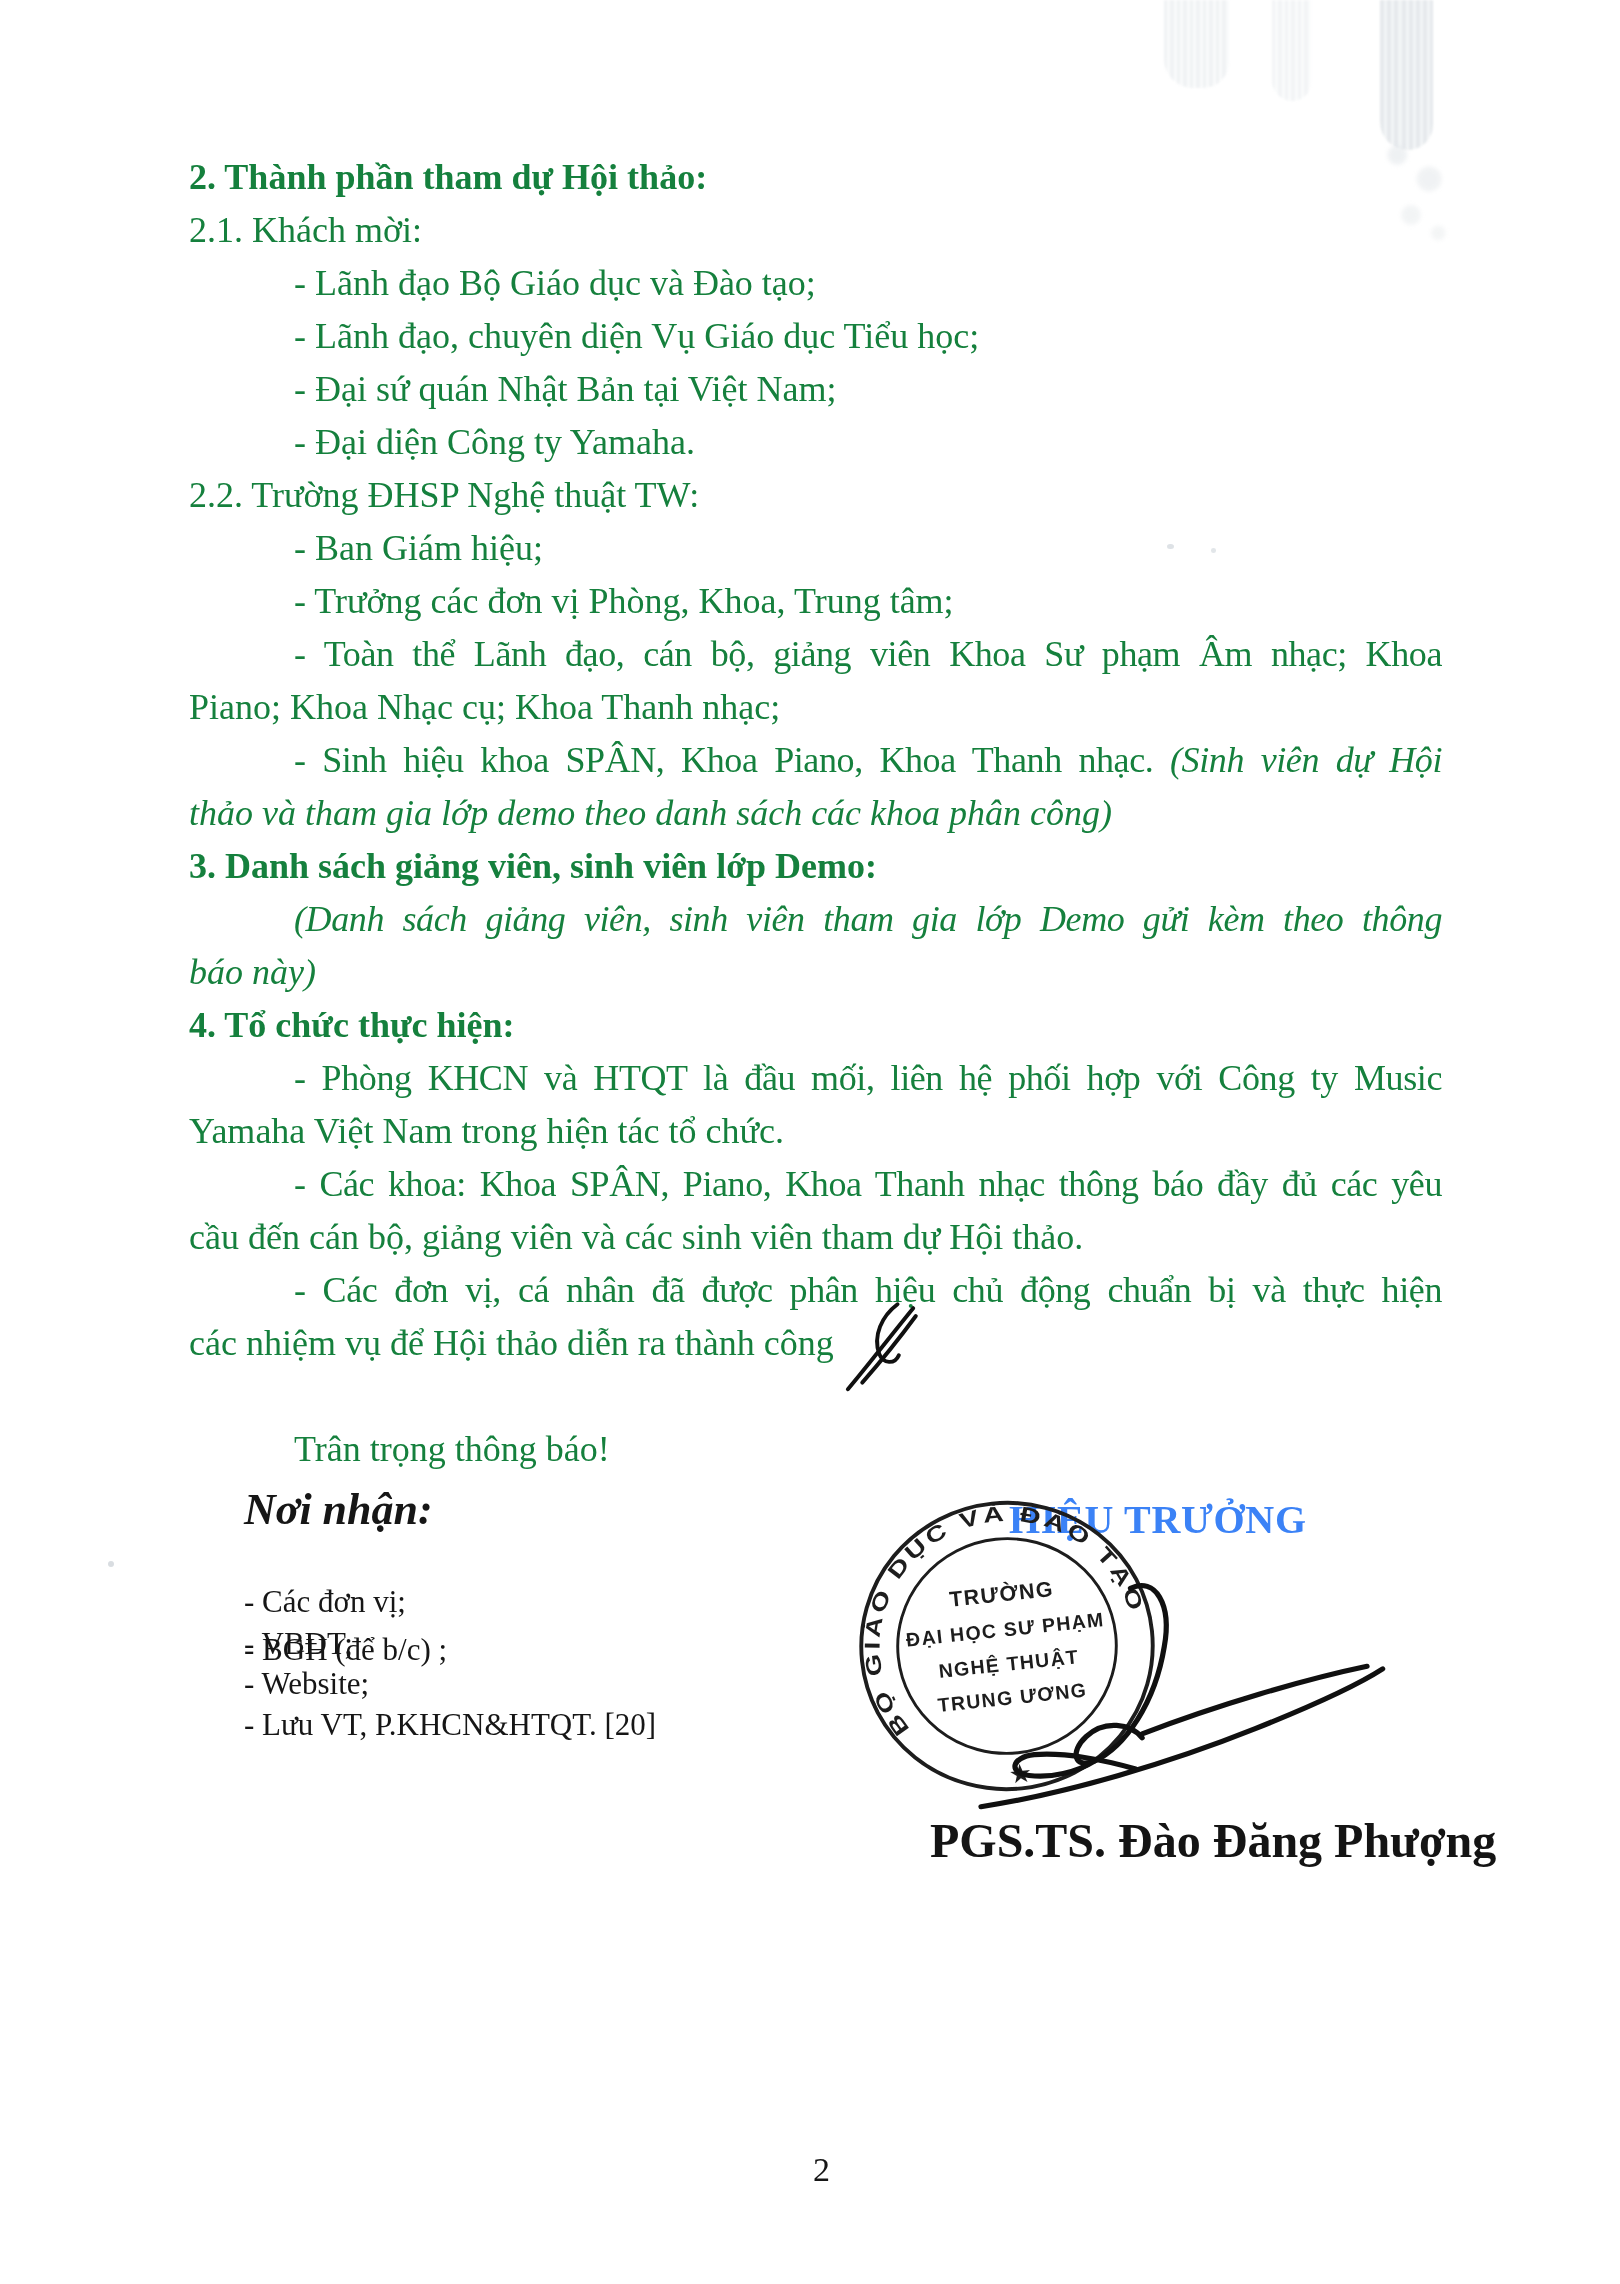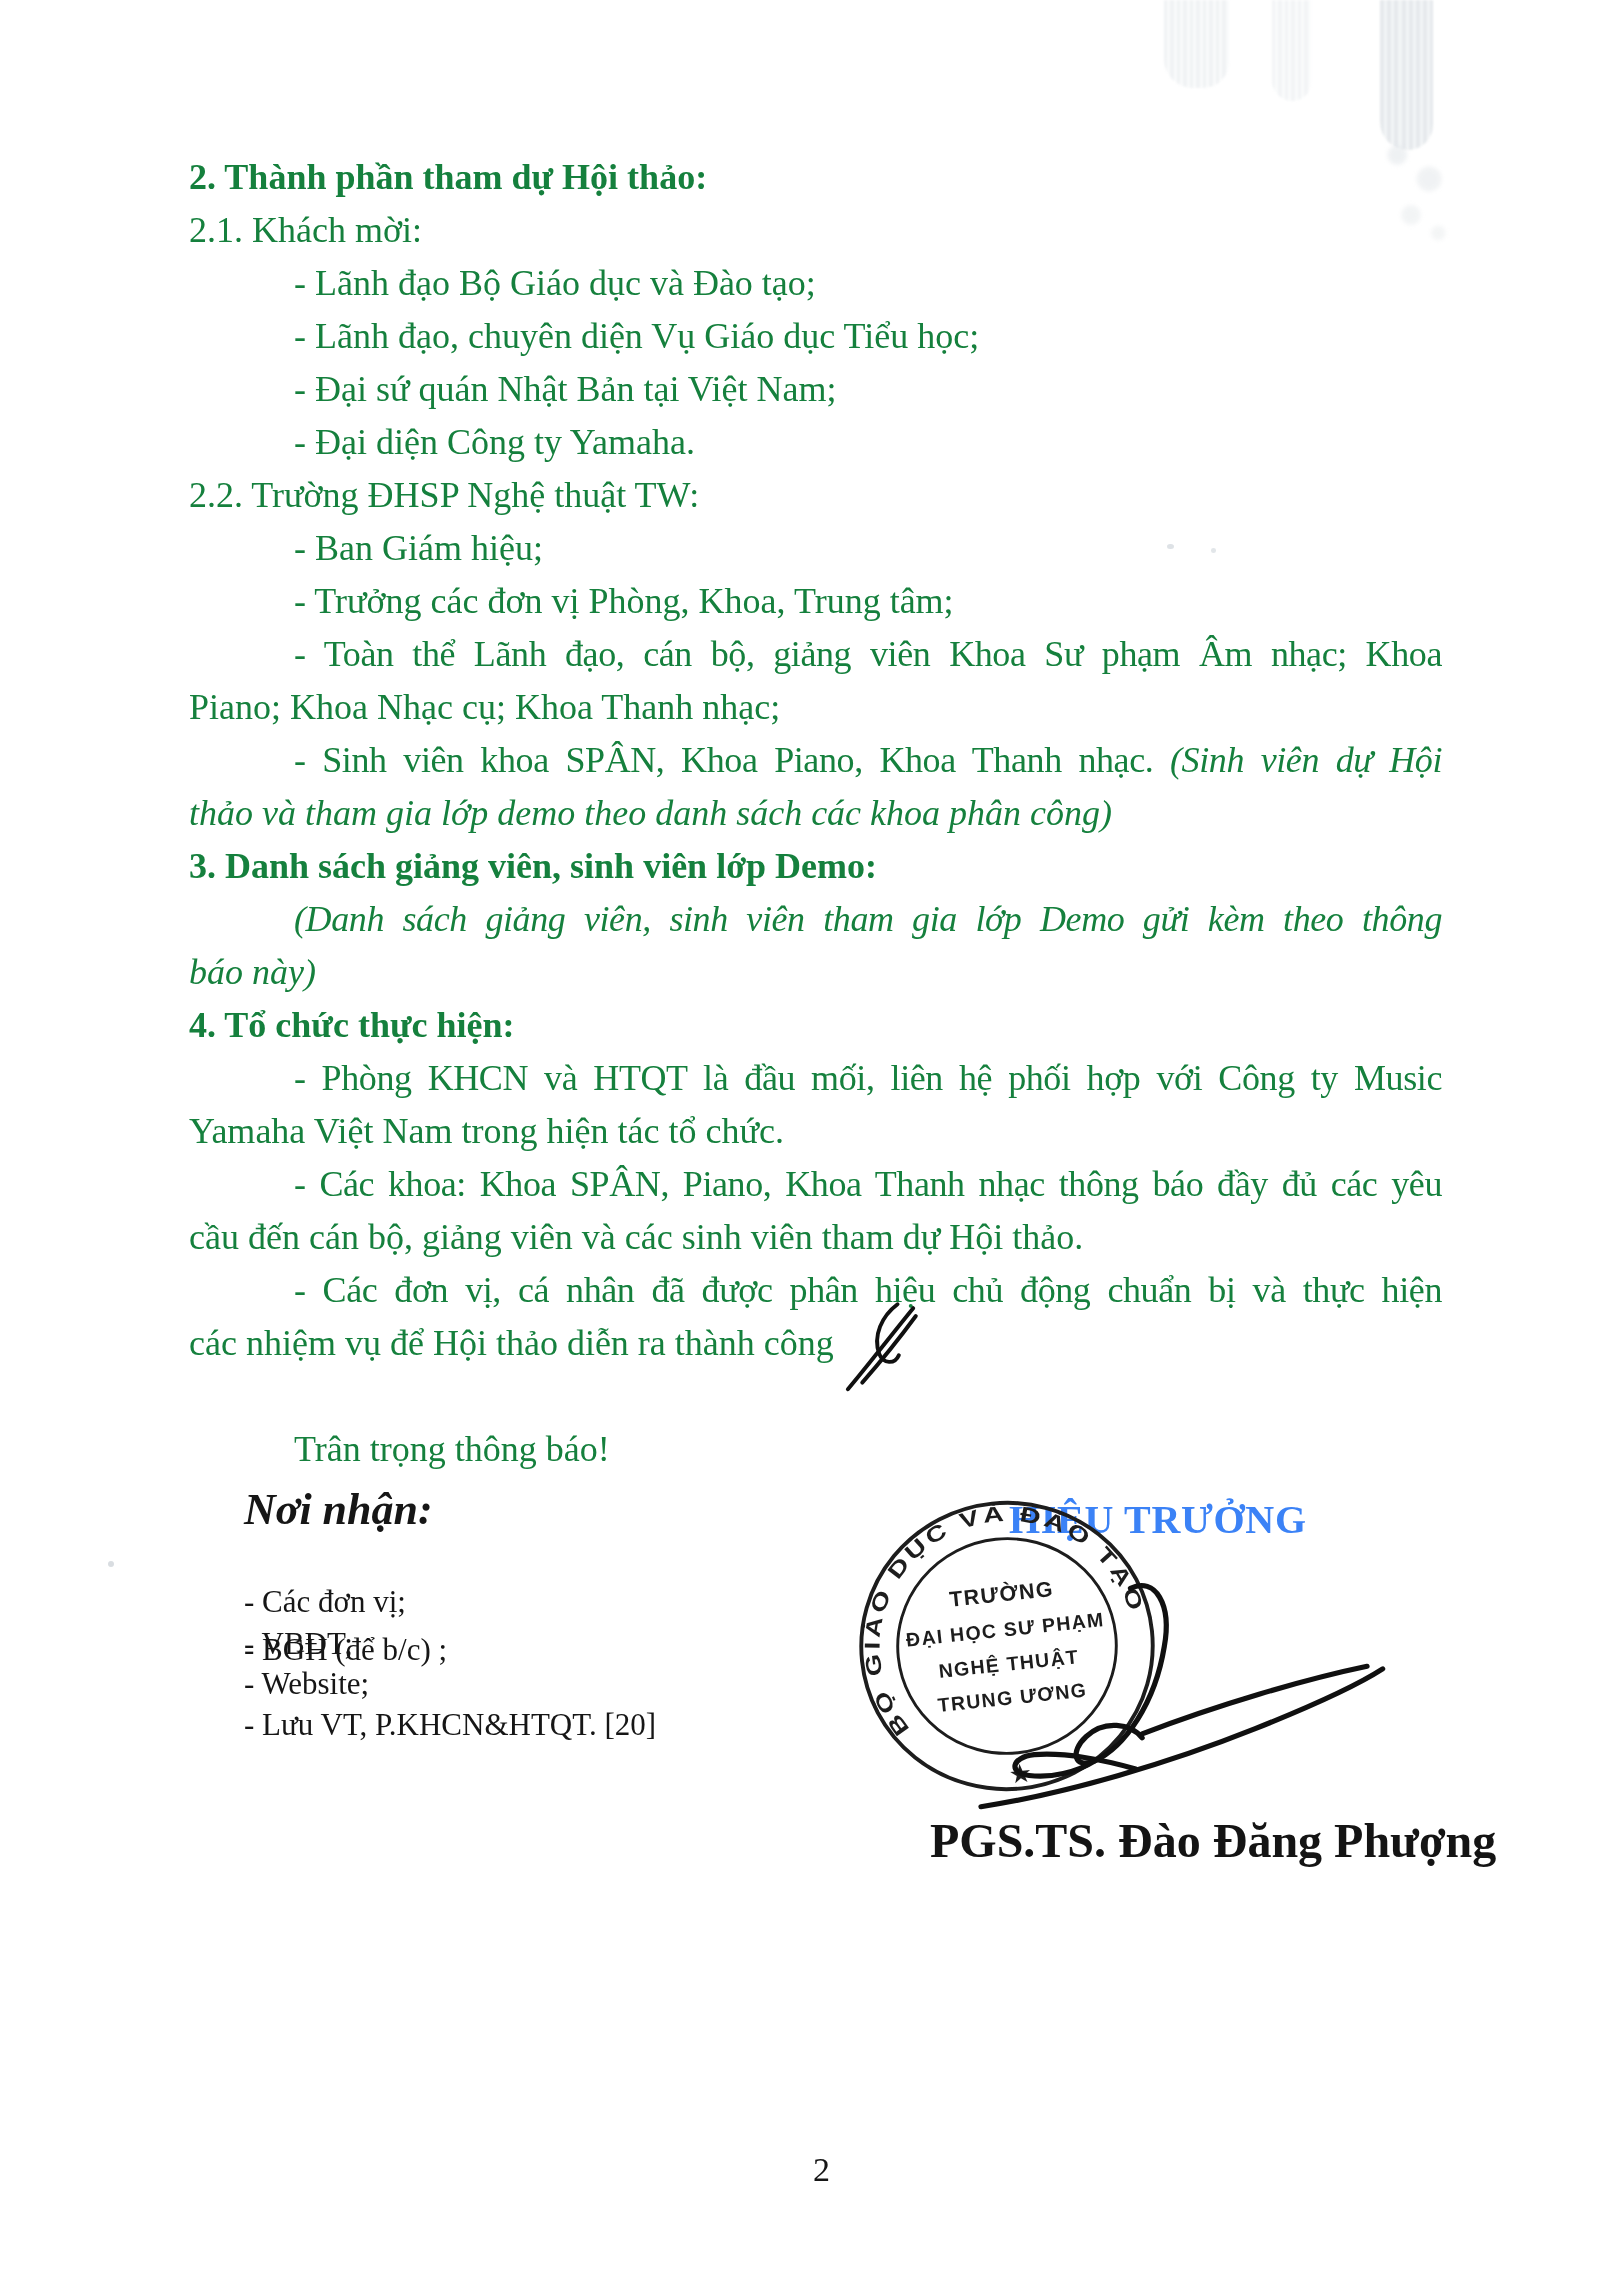--- a/index.html
+++ b/index.html
@@ -80,21 +80,21 @@
 <div class="bl m L1">2.1. Khách mời:</div>
 <div class="bl t L2">- Lãnh đạo Bộ Giáo dục và Đào tạo;</div>
 <div class="bl t L3">- Lãnh đạo, chuyên diện Vụ Giáo dục Tiểu học;</div>
 <div class="bl t L4">- Đại sứ quán Nhật Bản tại Việt Nam;</div>
 <div class="bl t L5">- Đại diện Công ty Yamaha.</div>
 <div class="bl m L6">2.2. Trường ĐHSP Nghệ thuật TW:</div>
 <div class="bl t L7">- Ban Giám hiệu;</div>
 <div class="bl t L8">- Trưởng các đơn vị Phòng, Khoa, Trung tâm;</div>
 <div class="bl t just L9">- Toàn thể Lãnh đạo, cán bộ, giảng viên Khoa Sư phạm Âm nhạc; Khoa</div>
 <div class="bl m L10">Piano; Khoa Nhạc cụ; Khoa Thanh nhạc;</div>
-<div class="bl t just L11"><span>- Sinh viên khoa SPÂN, Khoa Piano, Khoa Thanh nhạc. </span><span class="i">(Sinh viên dự Hội</span></div>
+<div class="bl t just L11"><span>- Sinh hiệu khoa SPÂN, Khoa Piano, Khoa Thanh nhạc. </span><span class="i">(Sinh viên dự Hội</span></div>
 <div class="bl m i L12">thảo và tham gia lớp demo theo danh sách các khoa phân công)</div>
 <div class="bl m b L13">3. Danh sách giảng viên, sinh viên lớp Demo:</div>
 <div class="bl t i just L14">(Danh sách giảng viên, sinh viên tham gia lớp Demo gửi kèm theo thông</div>
 <div class="bl m i L15">báo này)</div>
 <div class="bl m b L16">4. Tổ chức thực hiện:</div>
 <div class="bl t just L17">- Phòng KHCN và HTQT là đầu mối, liên hệ phối hợp với Công ty Music</div>
 <div class="bl m L18">Yamaha Việt Nam trong hiện tác tổ chức.</div>
 <div class="bl t just L19">- Các khoa: Khoa SPÂN, Piano, Khoa Thanh nhạc thông báo đầy đủ các yêu</div>
 <div class="bl m L20">cầu đến cán bộ, giảng viên và các sinh viên tham dự Hội thảo.</div>
 <div class="bl t just L21">- Các đơn vị, cá nhân đã được phân hiệu chủ động chuẩn bị và thực hiện</div>

